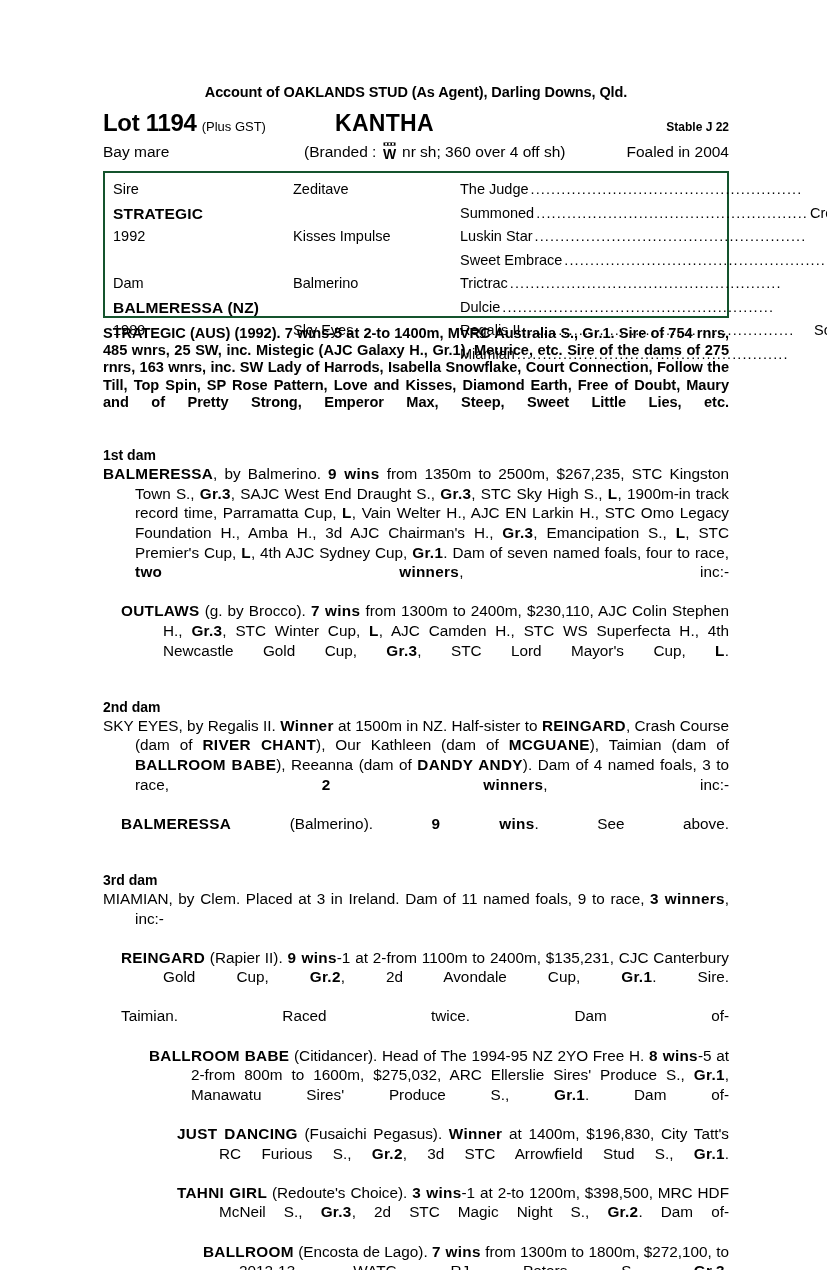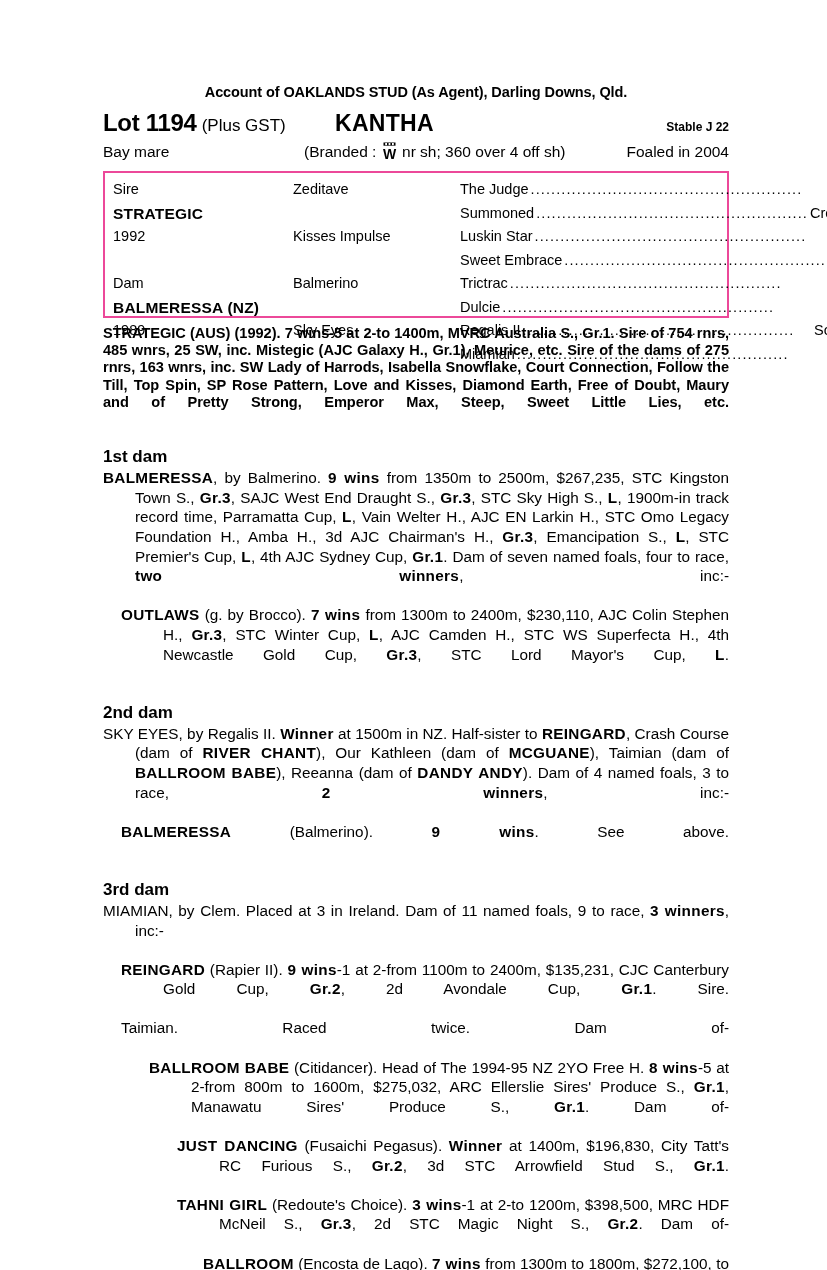--- a/index.html
+++ b/index.html
@@ -42,21 +42,21 @@
     align-items: baseline;
     width: 232px;
     flex: none;
   }
   .lot-no {
     font-weight: bold;
     font-size: 24px;
     letter-spacing: -0.3px;
   }
   .plus-gst {
-    font-size: 17px;
+    font-size: 13px;
     margin-left: 5px;
   }
   .horse-name {
     flex: 1;
     font-weight: bold;
     font-size: 23px;
     letter-spacing: 0.3px;
     padding-right: 78px;
   }
   .stable {
@@ -86,21 +86,21 @@
     width: 15px;
     height: 15px;
     vertical-align: -2px;
     margin: 0 1px;
   }
   .brand-mark svg { position: absolute; left: 0; top: -2px; }
 
   
   .ped-table {
     margin-top: 10px;
-    border: 2px solid #ec4899;
+    border: 2px solid #14532d;
     height: 147px;
     box-sizing: border-box;
     position: relative;
   }
   .ped-grid {
     display: flex;
     padding: 5px 0 0 0;
     height: 100%;
     box-sizing: border-box;
   }
@@ -145,21 +145,21 @@
     font-size: 14.6px;
     line-height: 17.2px;
     text-align: justify;
     letter-spacing: -0.05px;
   }
   .sire-para::after { content: ""; display: inline-block; width: 100%; }
 
   
   .dam-head {
     font-weight: bold;
-    font-size: 17px;
+    font-size: 14px;
     margin-top: 19px;
     margin-bottom: 1px;
   }
   .entry {
     font-size: 15.3px;
     line-height: 19.6px;
     text-align: justify;
     text-justify: inter-word;
   }
   .entry::after { content: ""; display: inline-block; width: 100%; }

